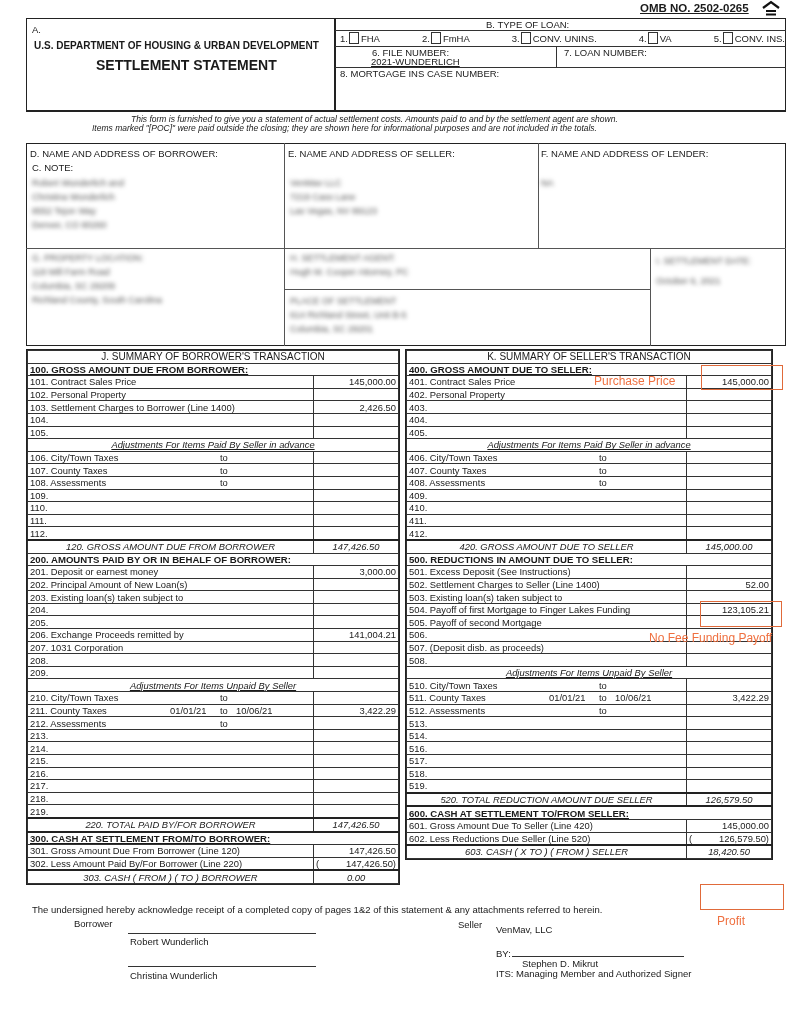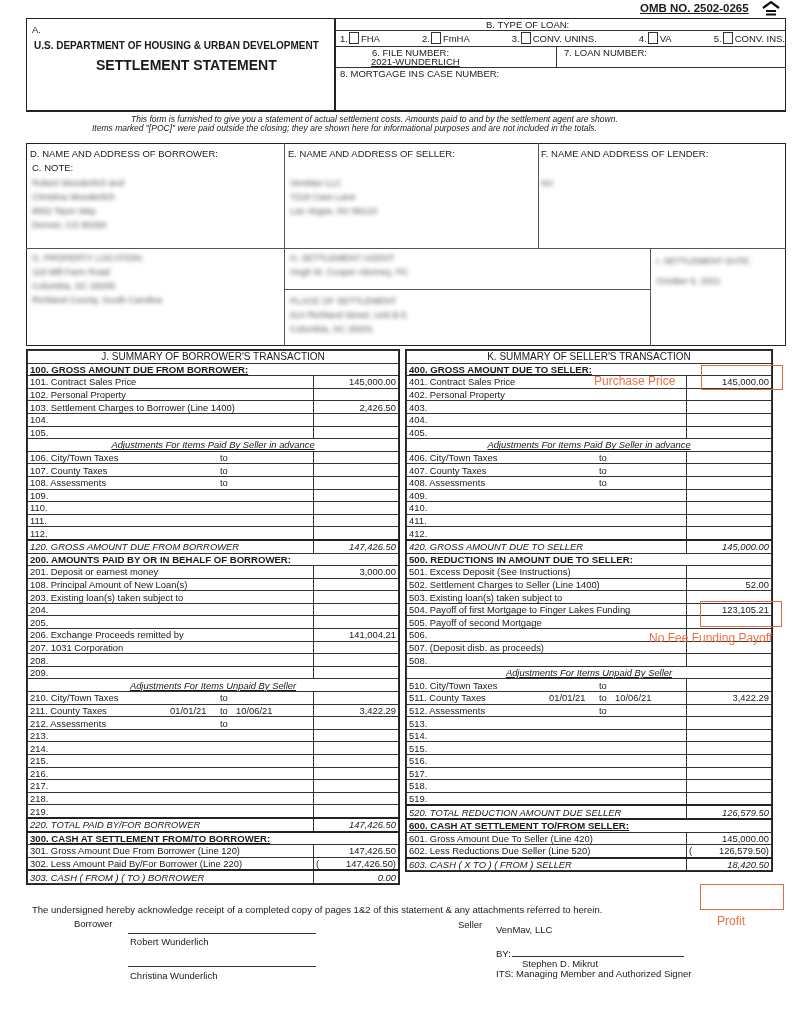--- a/index.html
+++ b/index.html
@@ -12,21 +12,21 @@
   .t8 { font-size:8.5px; }
   .chk { display:inline-block; width:8px; height:10px; border:1px solid #333; vertical-align:-2px; margin:0 2px 0 1px; }
   .blur { filter:blur(2.2px); color:#555; font-size:9px; line-height:14px; }
   table.sum { border-collapse:collapse; width:100%; font-size:9.4px; }
   table.sum td { border:1px solid #333; padding:0 2px; height:11.6px; line-height:11px; white-space:nowrap; overflow:hidden; }
   table.sum td.amt { text-align:right; width:80px; }
   table.sum tr.head td { text-align:center; font-size:10px; }
   table.sum tr.sec td { font-weight:bold; text-decoration:underline; font-size:9.6px; }
   table.sum tr.sec2 td { font-weight:bold; font-size:9.6px; }
   table.sum tr.adj td { text-align:center; font-style:italic; text-decoration:underline; }
-  table.sum tr.ital td { font-style:italic; }
+  table.sum tr.ital td { font-style:italic;text-align:center; }
   table.sum tr.thick td { border-top:2px solid #222; }
   .to { position:absolute; }
   .cell-rel { position:relative; }
   .anno-box { position:absolute; border:1.5px solid #e06a3a; box-sizing:border-box; }
   .anno-text { position:absolute; color:#ef7040; font-size:12px; white-space:nowrap; }
   .sig-line { position:absolute; border-top:1px solid #333; }
 </style>
 </head>
 <body>
 
@@ -181,21 +181,21 @@
           <td class="amt"><span>147,426.50</span></td>
         </tr>
         <tr class="sec2">
           <td colspan="2">200.  AMOUNTS PAID BY OR IN BEHALF OF BORROWER:</td>
         </tr>
         <tr class="">
           <td><span>201.  Deposit or earnest money</span></td>
           <td class="amt"><span>3,000.00</span></td>
         </tr>
         <tr class="">
-          <td><span>108.  Principal Amount of New Loan(s)</span></td>
+          <td><span>202.  Principal Amount of New Loan(s)</span></td>
           <td class="amt"><span></span></td>
         </tr>
         <tr class="">
           <td><span>203.  Existing loan(s) taken subject to</span></td>
           <td class="amt"><span></span></td>
         </tr>
         <tr class="">
           <td><span>204.</span></td>
           <td class="amt"><span></span></td>
         </tr>
@@ -416,24 +416,20 @@
             <div class="cell-rel"><span>512.  Assessments</span><span class="to" style="left:140px;"></span><span class="to" style="left:190px;">to</span><span class="to" style="left:206px;"></span></div>
           </td>
           <td class="amt"><span></span></td>
         </tr>
         <tr class="">
           <td><span>513.</span></td>
           <td class="amt"><span></span></td>
         </tr>
         <tr class="">
           <td><span>514.</span></td>
-          <td class="amt"><span></span></td>
-        </tr>
-        <tr class="">
-          <td><span>515.</span></td>
           <td class="amt"><span></span></td>
         </tr>
         <tr class="">
           <td><span>516.</span></td>
           <td class="amt"><span></span></td>
         </tr>
         <tr class="">
           <td><span>517.</span></td>
           <td class="amt"><span></span></td>
         </tr>

